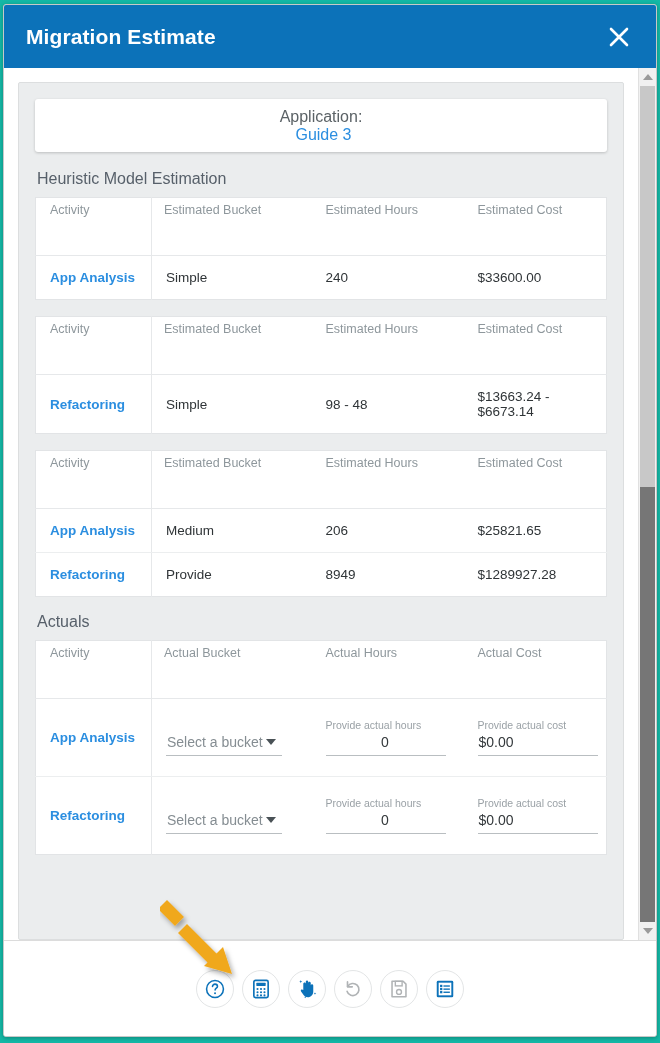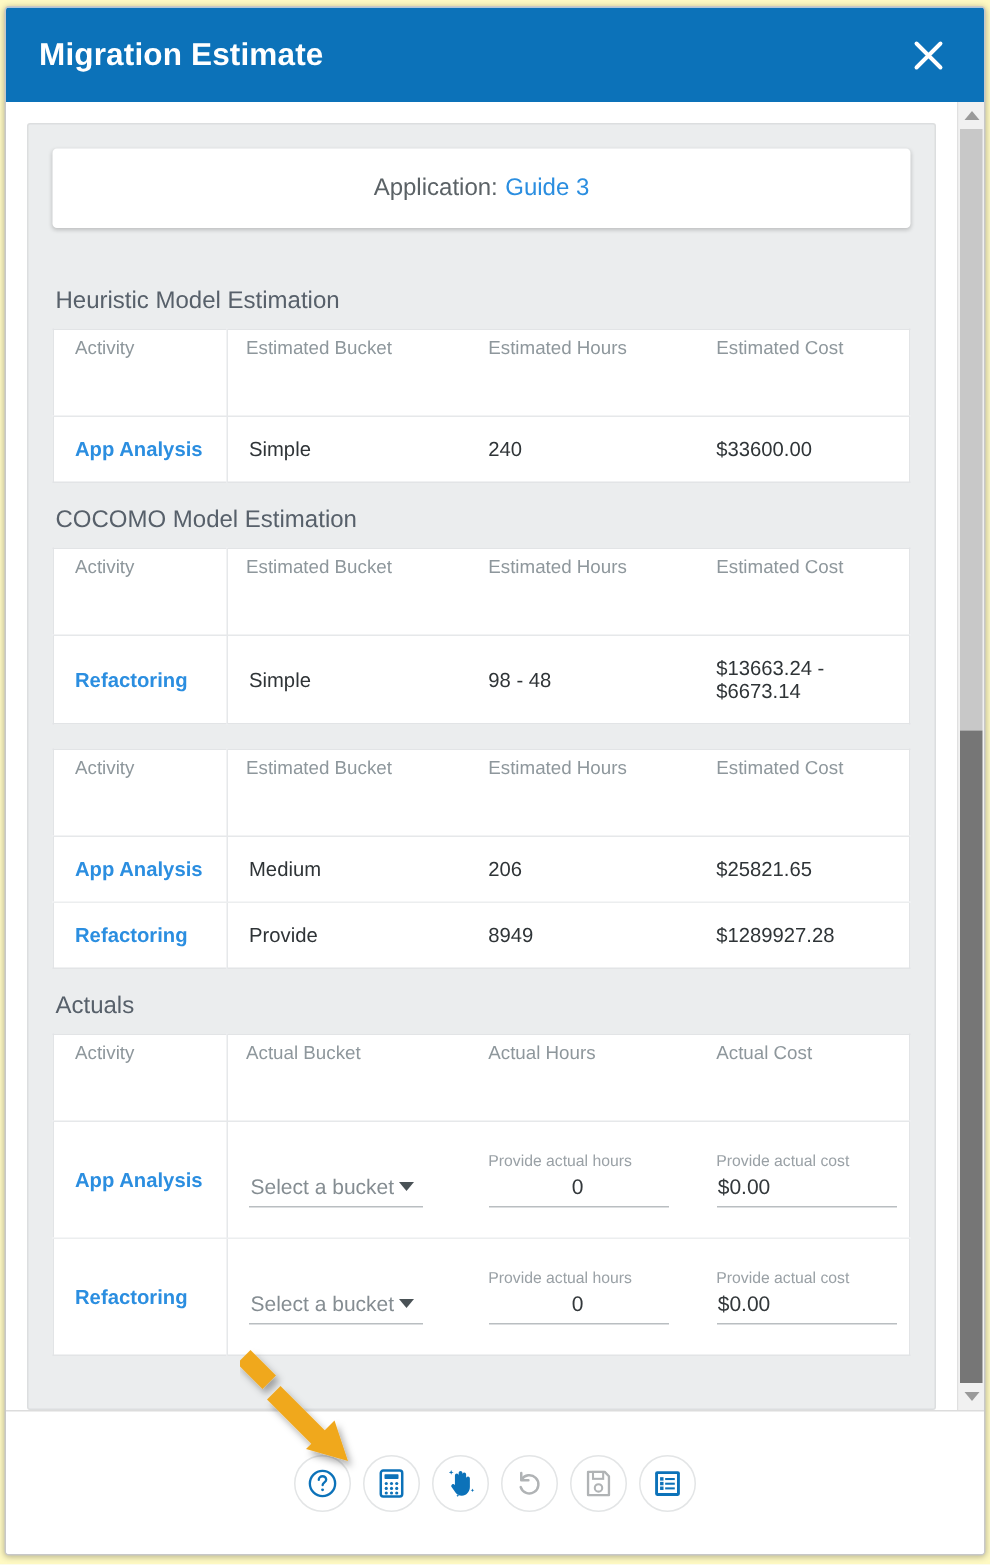--- a/index.html
+++ b/index.html
@@ -7,21 +7,21 @@
     margin: 0; padding: 0;
     width: 660px; height: 1043px;
     background: #ffffff;
     font-family: "Liberation Sans", sans-serif;
     -webkit-font-smoothing: antialiased;
   }
   #root {
     position: relative;
     width: 660px; height: 1043px;
     overflow: hidden;
-    background: #fef9c3;
+    background: #14b8a6;
   }
 
   
   .dialog {
     position: absolute;
     left: 3px; top: 4px;
     width: 654px; height: 1033px;
     background: #ffffff;
     border: 1px solid #c8c8c8;
     border-radius: 3px;
@@ -79,21 +79,22 @@
 
   
   .app-banner {
     background: #ffffff;
     border-radius: 3px;
     box-shadow: 0 1px 3px rgba(0,0,0,.2);
     height: 53px;
     display: flex;
     align-items: center;
     justify-content: center;
-    margin-bottom: 40px;
+    margin-bottom: 18px;
+    flex-direction: column;
   }
   .app-banner .lbl {
     font-size: 16px;
     color: #5b6266;
   }
   .app-banner .val {
     font-size: 16px;
     color: #2b8ee0;
     margin-left: 5px;
     cursor: pointer;
@@ -312,21 +313,20 @@
                   <td class="c-activity">App Analysis</td>
                   <td class="c-bucket">Simple</td>
                   <td class="c-hours">240</td>
                   <td class="c-cost">$33600.00</td>
                 </tr>
               </tbody>
             </table>
           </div>
 
           <div class="section">
-            <div class="section-title">COCOMO Model Estimation</div>
             <table class="grid">
               <thead>
                 <tr>
                   <th class="c-activity">Activity</th>
                   <th class="c-bucket">Estimated Bucket</th>
                   <th class="c-hours">Estimated Hours</th>
                   <th class="c-cost">Estimated Cost</th>
                 </tr>
               </thead>
               <tbody>

